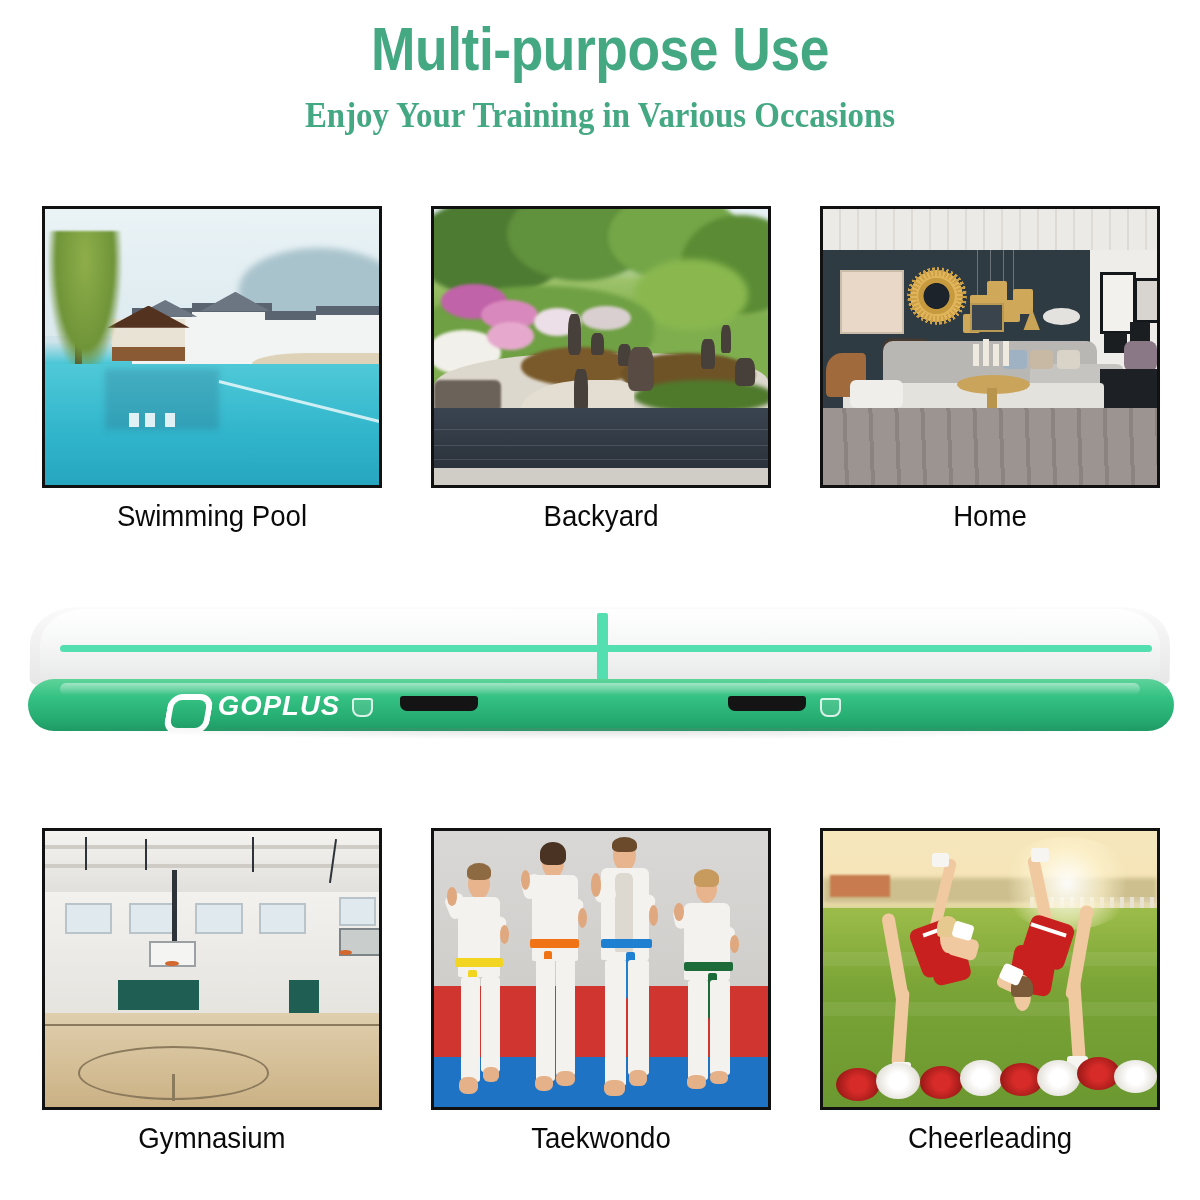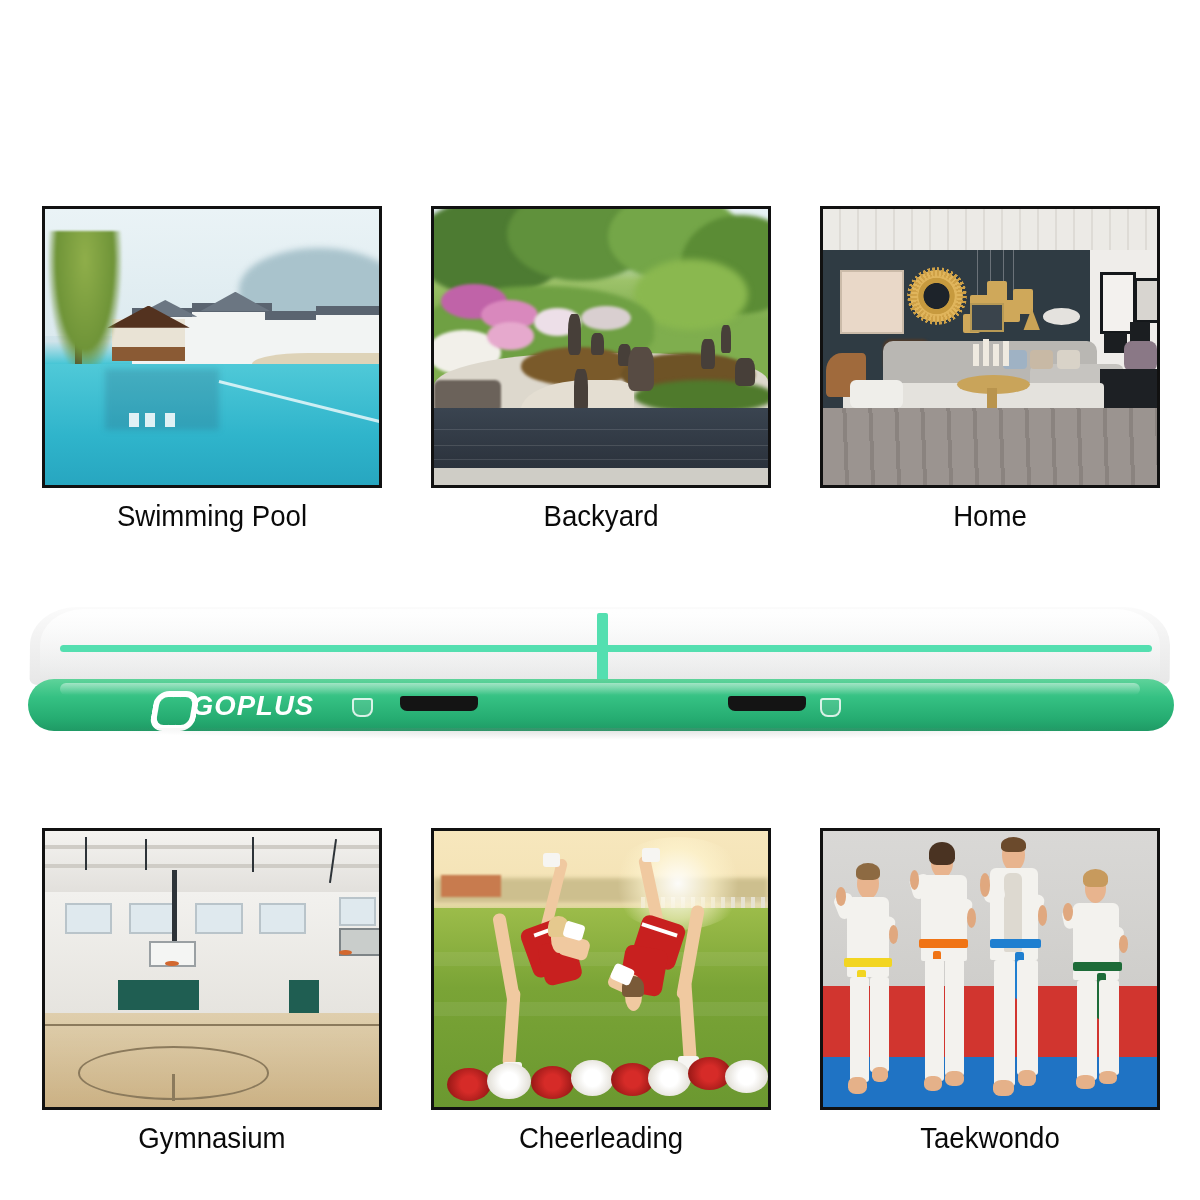--- a/index.html
+++ b/index.html
@@ -216,21 +216,21 @@
   }
   .rail-gloss{
     position:absolute;left:60px;top:88px;width:1080px;height:12px;
     background:linear-gradient(180deg,rgba(255,255,255,.45),rgba(255,255,255,0));
     border-radius:10px;
   }
   .mat-shadow{
     position:absolute;left:60px;top:133px;width:1080px;height:12px;
     background:radial-gradient(ellipse at 50% 0,rgba(120,130,125,.28),rgba(255,255,255,0) 70%);
   }
-  .logo{position:absolute;left:152px;top:96px;display:flex;align-items:flex-start;gap:7px;}
+  .logo{position:absolute;left:166px;top:96px;display:flex;align-items:flex-end;gap:19px;}
   .logo-mark{
     width:34px;height:28px;position:relative;
   }
   .logo-mark .c{
     position:absolute;left:0;top:0;width:20px;height:28px;
     border:6px solid #fff;border-right-color:transparent;border-radius:14px 0 0 14px;
     transform:skewX(-10deg);
   }
   .logo-mark .p{
     position:absolute;left:13px;top:0;width:20px;height:28px;
@@ -249,20 +249,24 @@
     position:absolute;top:103px;width:17px;height:15px;border:2px solid rgba(255,255,255,.8);
     border-radius:3px 3px 8px 8px;background:rgba(255,255,255,.12);
   }
   .v1{left:352px;} .v2{left:820px;}
 </style>
 </head>
 <body>
 
 <div class="page">
 
+  <div class="heading">
+    <div class="title">Multi-purpose Use</div>
+    <div class="subtitle">Enjoy Your Training in Various Occasions</div>
+  </div>
 
   <div class="grid top">
 
     <div class="cell">
       <div class="frame">
         <div class="scene s2">
           <div class="mist"></div>
           <div class="mtn"></div>
           <div class="villa v1"></div>
             <div class="villa v2"></div>
@@ -430,74 +434,20 @@
           <div class="circle"></div>
           <div class="line" style="left:38%;top:88%;width:1%;height:10%"></div>
           <div class="line" style="left:0;top:70%;width:100%"></div>
         </div>
       </div>
       <div class="caption">Gymnasium</div>
     </div>
 
     <div class="cell">
       <div class="frame">
-        <div class="scene s6">
-          <div class="hill"></div>
-          <div class="bldg"></div>
-          <div class="fence"></div>
-          <div class="grass"></div>
-          <div class="stripe" style="top:44%"></div>
-          <div class="stripe" style="top:62%"></div>
-          <div class="sun"></div>
-
-          <div style="position:absolute;left:16%;top:8%;width:38%;height:84%">
-            <div class="skin" style="position:absolute;left:48%;top:2%;width:9%;height:34%;border-radius:6px;transform:rotate(14deg)"></div>
-            <div class="skin" style="position:absolute;left:10%;top:26%;width:10%;height:40%;border-radius:6px;transform:rotate(-10deg)"></div>
-            <div class="uni" style="position:absolute;left:30%;top:30%;width:34%;height:22%;border-radius:8px;transform:rotate(-20deg)"></div>
-            <div class="uni" style="position:absolute;left:42%;top:38%;width:30%;height:18%;border-radius:8px;transform:rotate(-14deg)"></div>
-            <div style="position:absolute;left:36%;top:32%;width:30%;height:4px;background:#fff;transform:rotate(-20deg)"></div>
-            <div class="skin" style="position:absolute;left:56%;top:36%;width:24%;height:9%;border-radius:6px;transform:rotate(16deg)"></div>
-            <div class="skin" style="position:absolute;left:50%;top:30%;width:13%;height:13%;border-radius:50%"></div>
-            <div style="position:absolute;left:48%;top:27%;width:16%;height:9%;background:#e5c98e;border-radius:50% 50% 20% 20%"></div>
-            <div class="skin" style="position:absolute;left:14%;top:58%;width:10%;height:34%;border-radius:6px;transform:rotate(4deg)"></div>
-            <div class="shoe" style="position:absolute;left:44%;top:0%;width:13%;height:6%"></div>
-            <div class="shoe" style="position:absolute;left:12%;top:90%;width:15%;height:6%"></div>
-            <div style="position:absolute;left:60%;top:30%;width:16%;height:7%;background:#fff;border-radius:4px;transform:rotate(16deg)"></div>
-          </div>
-
-          <div style="position:absolute;left:46%;top:6%;width:40%;height:86%">
-            <div class="skin" style="position:absolute;left:44%;top:3%;width:9%;height:34%;border-radius:6px;transform:rotate(-12deg)"></div>
-            <div class="skin" style="position:absolute;left:72%;top:24%;width:10%;height:40%;border-radius:6px;transform:rotate(10deg)"></div>
-            <div class="uni" style="position:absolute;left:36%;top:30%;width:34%;height:20%;border-radius:8px;transform:rotate(18deg)"></div>
-            <div class="uni" style="position:absolute;left:26%;top:42%;width:32%;height:20%;border-radius:8px;transform:rotate(10deg)"></div>
-            <div style="position:absolute;left:40%;top:34%;width:28%;height:4px;background:#fff;transform:rotate(18deg)"></div>
-            <div class="skin" style="position:absolute;left:16%;top:52%;width:22%;height:9%;border-radius:6px;transform:rotate(24deg)"></div>
-            <div class="skin" style="position:absolute;left:28%;top:56%;width:13%;height:13%;border-radius:50%"></div>
-            <div style="position:absolute;left:26%;top:54%;width:16%;height:9%;background:#7a5a38;border-radius:50% 50% 20% 20%"></div>
-            <div class="skin" style="position:absolute;left:70%;top:56%;width:10%;height:34%;border-radius:6px;transform:rotate(-4deg)"></div>
-            <div class="shoe" style="position:absolute;left:41%;top:0%;width:13%;height:6%"></div>
-            <div class="shoe" style="position:absolute;left:68%;top:88%;width:15%;height:6%"></div>
-            <div style="position:absolute;left:18%;top:50%;width:16%;height:7%;background:#fff;border-radius:4px;transform:rotate(24deg)"></div>
-          </div>
-
-          <div class="pom pomr" style="left:4%;top:86%;width:13%;height:12%"></div>
-          <div class="pom pomw" style="left:16%;top:84%;width:13%;height:13%"></div>
-          <div class="pom pomr" style="left:29%;top:85%;width:13%;height:12%"></div>
-          <div class="pom pomw" style="left:41%;top:83%;width:13%;height:13%"></div>
-          <div class="pom pomr" style="left:53%;top:84%;width:13%;height:12%"></div>
-          <div class="pom pomw" style="left:64%;top:83%;width:13%;height:13%"></div>
-          <div class="pom pomr" style="left:76%;top:82%;width:13%;height:12%"></div>
-          <div class="pom pomw" style="left:87%;top:83%;width:13%;height:12%"></div>
-        </div>
-      </div>
-      <div class="caption">Cheerleading</div>
-    </div>
-
-    <div class="cell">
-      <div class="frame">
         <div class="scene s5">
           <div class="bg"></div>
           <div class="matblue2"></div>
             <div class="matblue3"></div>
           <div class="matred"></div>
             <div class="matblue"></div>
 
           <div class="kid" style="left:4%;width:22%;height:86%;bottom:4%">
             <div class="head" style="left:28%;top:4%;width:30%;height:13%"></div>
             <div class="hair" style="left:27%;top:2%;width:32%;height:7%;background:#8d6a42"></div>
@@ -560,14 +510,68 @@
             <div class="leg" style="left:18%;top:50%;width:26%;height:44%"></div>
             <div class="leg" style="left:46%;top:50%;width:26%;height:42%"></div>
             <div class="foot" style="left:16%;top:92%;width:25%;height:6%"></div>
             <div class="foot" style="left:46%;top:90%;width:24%;height:6%"></div>
           </div>
         </div>
       </div>
       <div class="caption">Taekwondo</div>
     </div>
 
+    <div class="cell">
+      <div class="frame">
+        <div class="scene s6">
+          <div class="hill"></div>
+          <div class="bldg"></div>
+          <div class="fence"></div>
+          <div class="grass"></div>
+          <div class="stripe" style="top:44%"></div>
+          <div class="stripe" style="top:62%"></div>
+          <div class="sun"></div>
+
+          <div style="position:absolute;left:16%;top:8%;width:38%;height:84%">
+            <div class="skin" style="position:absolute;left:48%;top:2%;width:9%;height:34%;border-radius:6px;transform:rotate(14deg)"></div>
+            <div class="skin" style="position:absolute;left:10%;top:26%;width:10%;height:40%;border-radius:6px;transform:rotate(-10deg)"></div>
+            <div class="uni" style="position:absolute;left:30%;top:30%;width:34%;height:22%;border-radius:8px;transform:rotate(-20deg)"></div>
+            <div class="uni" style="position:absolute;left:42%;top:38%;width:30%;height:18%;border-radius:8px;transform:rotate(-14deg)"></div>
+            <div style="position:absolute;left:36%;top:32%;width:30%;height:4px;background:#fff;transform:rotate(-20deg)"></div>
+            <div class="skin" style="position:absolute;left:56%;top:36%;width:24%;height:9%;border-radius:6px;transform:rotate(16deg)"></div>
+            <div class="skin" style="position:absolute;left:50%;top:30%;width:13%;height:13%;border-radius:50%"></div>
+            <div style="position:absolute;left:48%;top:27%;width:16%;height:9%;background:#e5c98e;border-radius:50% 50% 20% 20%"></div>
+            <div class="skin" style="position:absolute;left:14%;top:58%;width:10%;height:34%;border-radius:6px;transform:rotate(4deg)"></div>
+            <div class="shoe" style="position:absolute;left:44%;top:0%;width:13%;height:6%"></div>
+            <div class="shoe" style="position:absolute;left:12%;top:90%;width:15%;height:6%"></div>
+            <div style="position:absolute;left:60%;top:30%;width:16%;height:7%;background:#fff;border-radius:4px;transform:rotate(16deg)"></div>
+          </div>
+
+          <div style="position:absolute;left:46%;top:6%;width:40%;height:86%">
+            <div class="skin" style="position:absolute;left:44%;top:3%;width:9%;height:34%;border-radius:6px;transform:rotate(-12deg)"></div>
+            <div class="skin" style="position:absolute;left:72%;top:24%;width:10%;height:40%;border-radius:6px;transform:rotate(10deg)"></div>
+            <div class="uni" style="position:absolute;left:36%;top:30%;width:34%;height:20%;border-radius:8px;transform:rotate(18deg)"></div>
+            <div class="uni" style="position:absolute;left:26%;top:42%;width:32%;height:20%;border-radius:8px;transform:rotate(10deg)"></div>
+            <div style="position:absolute;left:40%;top:34%;width:28%;height:4px;background:#fff;transform:rotate(18deg)"></div>
+            <div class="skin" style="position:absolute;left:16%;top:52%;width:22%;height:9%;border-radius:6px;transform:rotate(24deg)"></div>
+            <div class="skin" style="position:absolute;left:28%;top:56%;width:13%;height:13%;border-radius:50%"></div>
+            <div style="position:absolute;left:26%;top:54%;width:16%;height:9%;background:#7a5a38;border-radius:50% 50% 20% 20%"></div>
+            <div class="skin" style="position:absolute;left:70%;top:56%;width:10%;height:34%;border-radius:6px;transform:rotate(-4deg)"></div>
+            <div class="shoe" style="position:absolute;left:41%;top:0%;width:13%;height:6%"></div>
+            <div class="shoe" style="position:absolute;left:68%;top:88%;width:15%;height:6%"></div>
+            <div style="position:absolute;left:18%;top:50%;width:16%;height:7%;background:#fff;border-radius:4px;transform:rotate(24deg)"></div>
+          </div>
+
+          <div class="pom pomr" style="left:4%;top:86%;width:13%;height:12%"></div>
+          <div class="pom pomw" style="left:16%;top:84%;width:13%;height:13%"></div>
+          <div class="pom pomr" style="left:29%;top:85%;width:13%;height:12%"></div>
+          <div class="pom pomw" style="left:41%;top:83%;width:13%;height:13%"></div>
+          <div class="pom pomr" style="left:53%;top:84%;width:13%;height:12%"></div>
+          <div class="pom pomw" style="left:64%;top:83%;width:13%;height:13%"></div>
+          <div class="pom pomr" style="left:76%;top:82%;width:13%;height:12%"></div>
+          <div class="pom pomw" style="left:87%;top:83%;width:13%;height:12%"></div>
+        </div>
+      </div>
+      <div class="caption">Cheerleading</div>
+    </div>
+
   </div>
 </div>
 
 </body></html>

